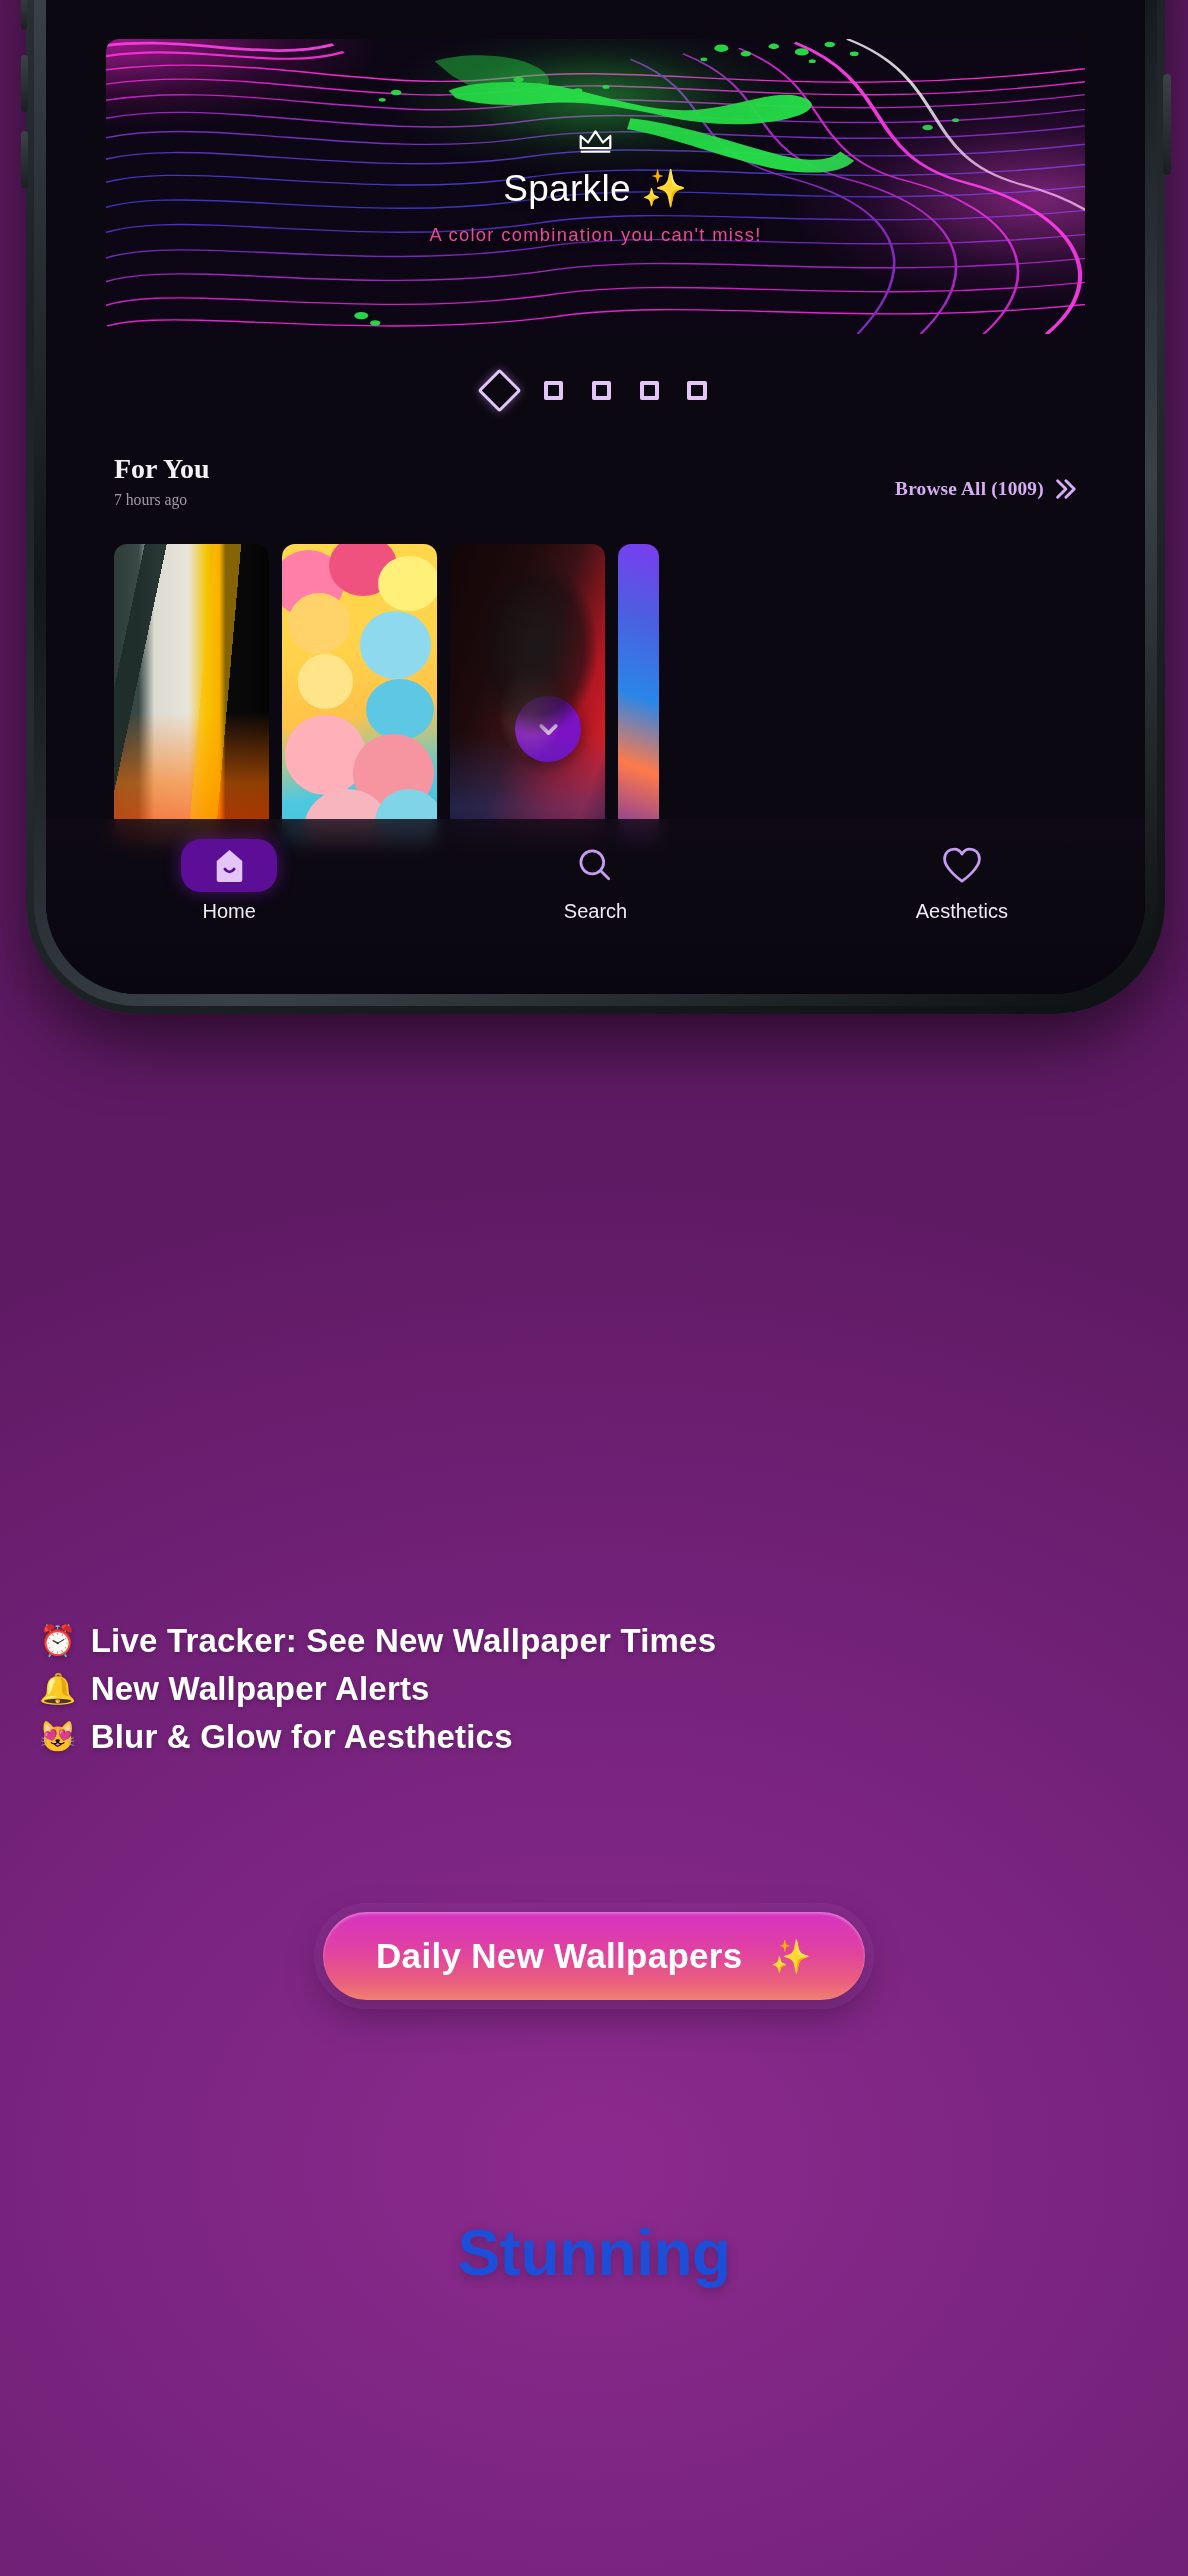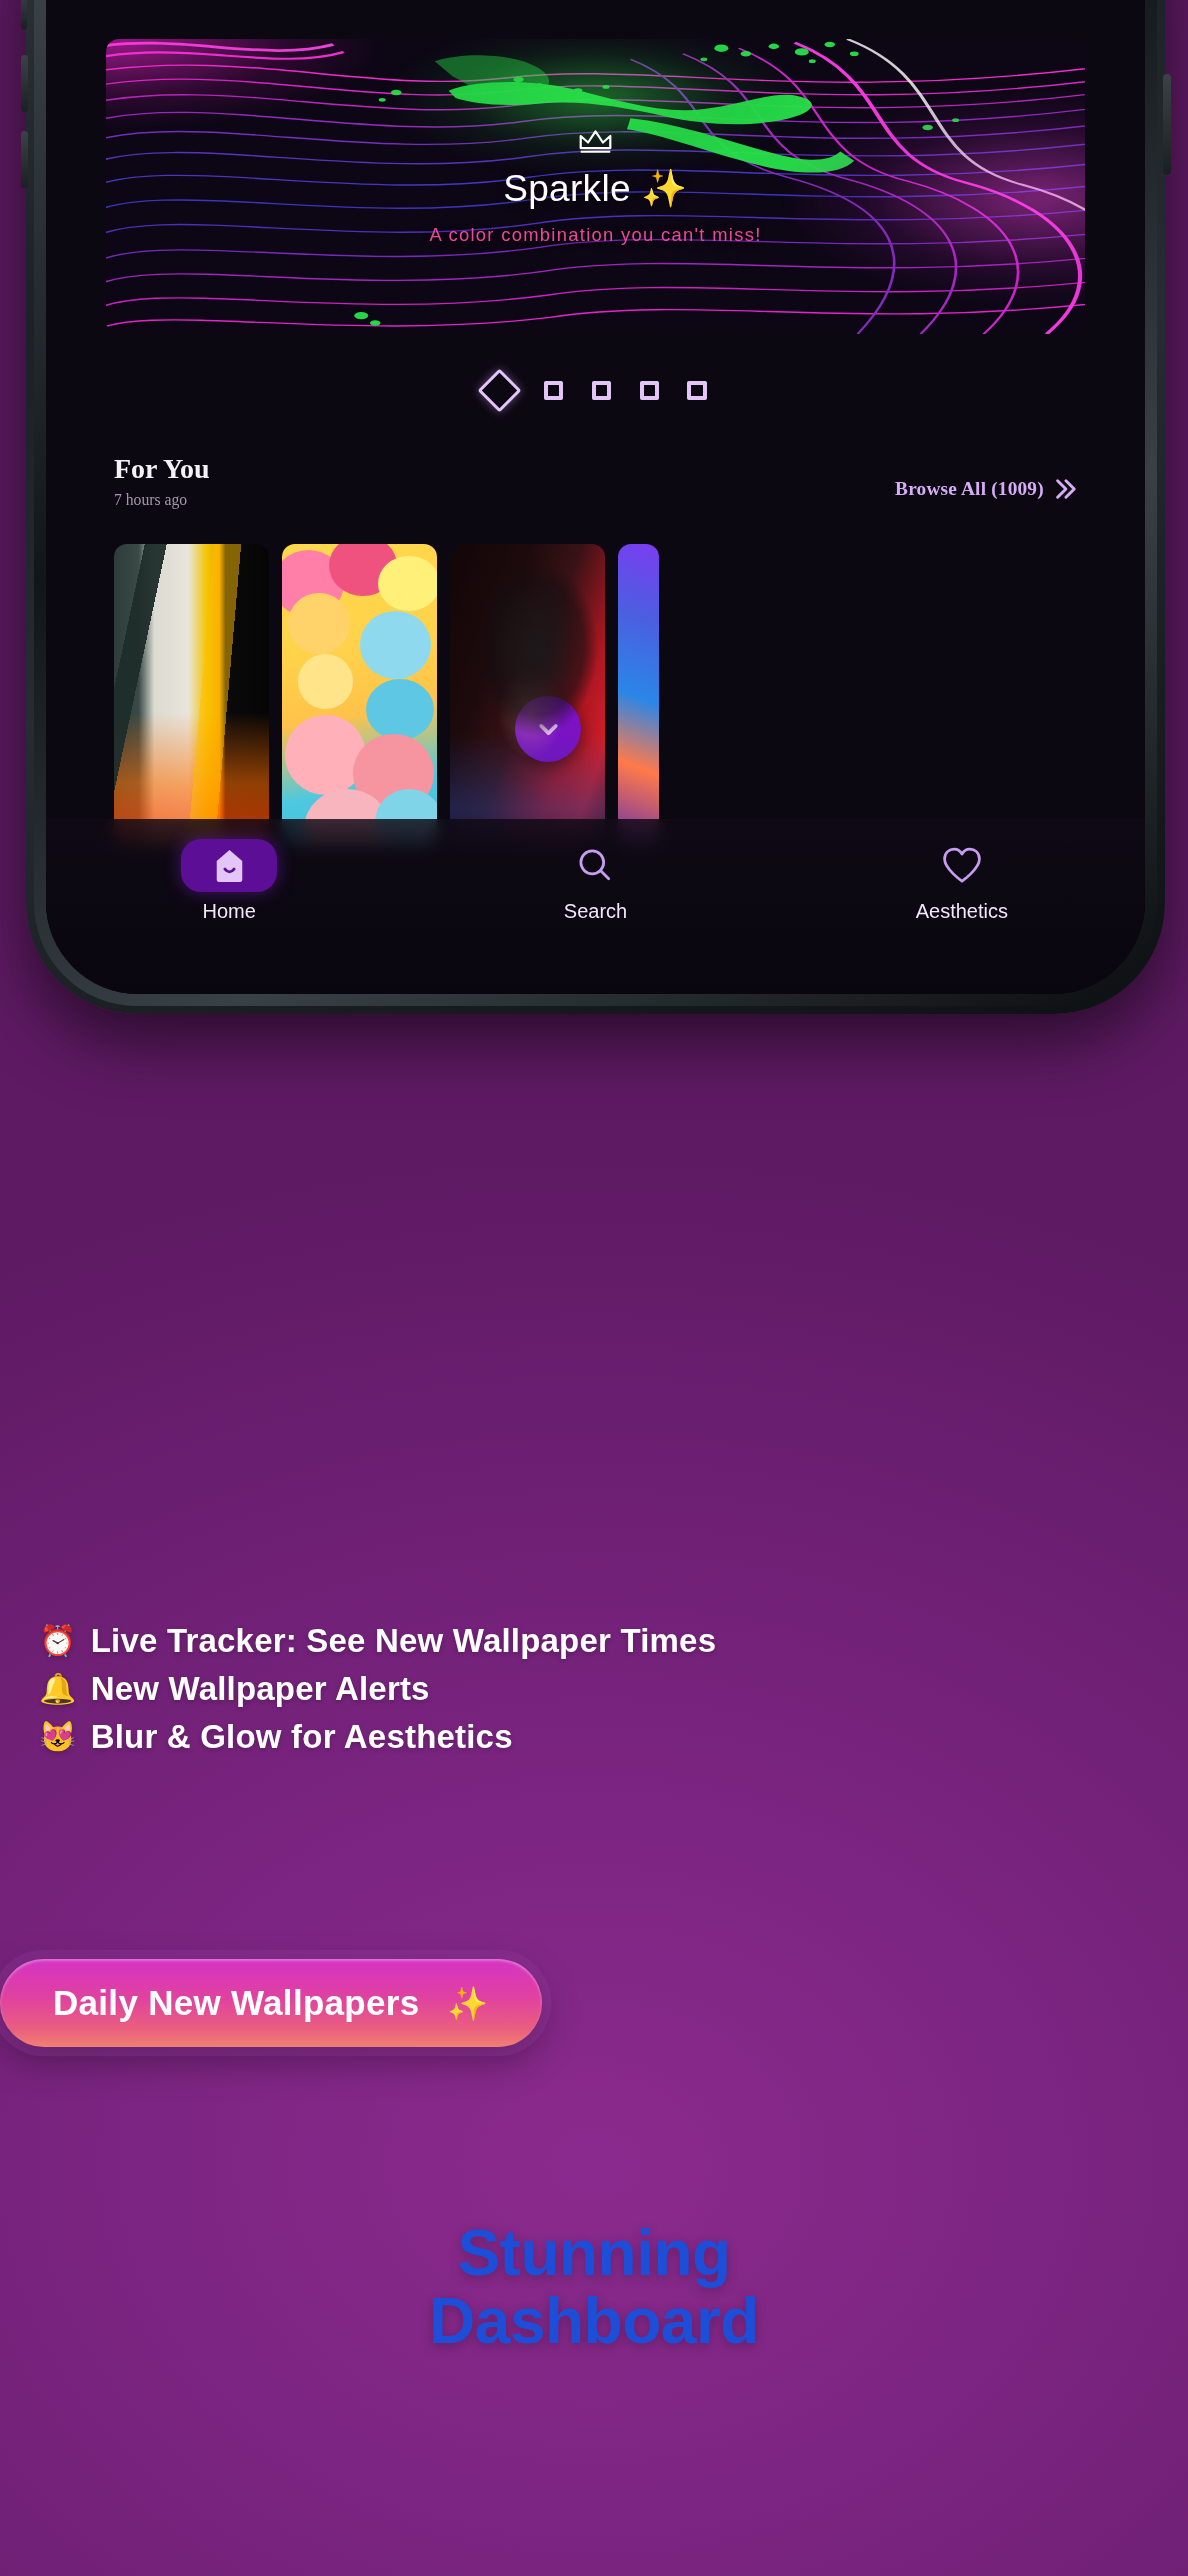--- a/index.html
+++ b/index.html
@@ -169,21 +169,21 @@
   
   .features{ position:absolute; left:39px; top:1622px; width:1111px; }
   .feat{
     display:flex; align-items:center; gap:14.7px; margin-bottom:10px;
     font-size:33px; font-weight:bold; color:#fff; letter-spacing:0.2px;
     text-shadow:0 1.8px 5.5px rgba(0,0,0,.22);
   }
   .feat .emo{ font-size:30px; width:37px; text-align:center; line-height:1; }
 
   
-  .cta-wrap{ position:absolute; left:0; right:0; top:1959px; display:flex; }
+  .cta-wrap{ position:absolute; left:0; right:0; top:1912px; display:flex; justify-content:center; }
   .cta{
     padding:24px 53px; border-radius:55px;
     background:linear-gradient(180deg,#d633c4 0%,#e0429f 45%,#ea5f7e 80%,#f08172 100%);
     color:#fff; font-size:35px; font-weight:bold; letter-spacing:0.3px;
     display:flex; align-items:center; gap:28px;
     box-shadow:0 0 0 9.2px rgba(150,60,160,.28), 0 13px 37px rgba(0,0,0,.35),
                inset 0 1.8px 2.8px rgba(255,255,255,.35);
   }
   .cta .spk{ font-size:33px; }
 
@@ -373,15 +373,14 @@
 
 <div class="cta-wrap">
   <div class="cta">
     <span>Daily New Wallpapers</span>
     <span class="spk">✨</span>
   </div>
 </div>
 
 <div class="headline">
   <div>Stunning</div>
-  <div>Dashboard</div>
 </div>
 
 
 </body></html>

